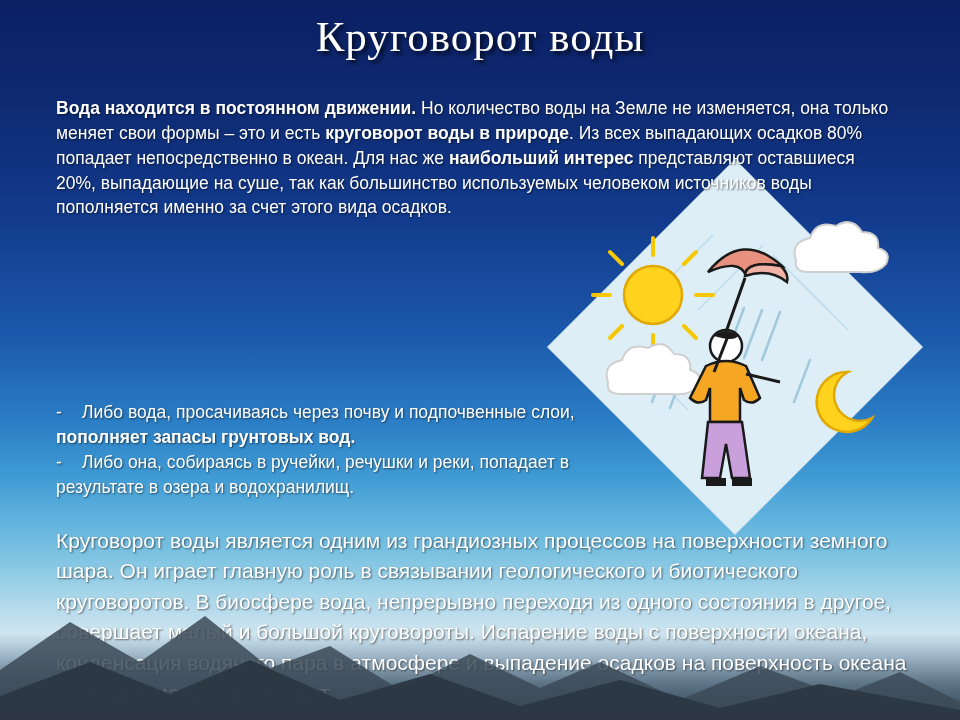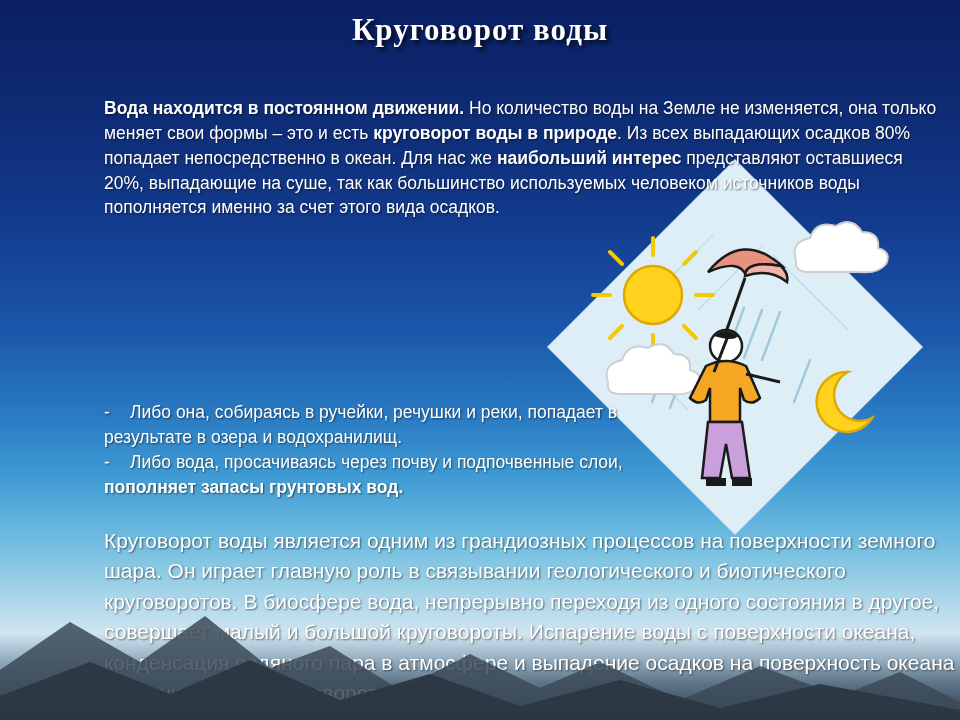--- a/index.html
+++ b/index.html
@@ -45,34 +45,33 @@
   .title-wrap {
     position: absolute;
     left: 0;
     top: 12px;
     width: 960px;
     text-align: center;
   }
   .title {
     display: inline-block;
     font-family: "Liberation Serif", serif;
-    font-size: 31px;
-    font-weight: bold;
+    font-size: 43px;
+    font-weight: normal;
     color: #ffffff;
     letter-spacing: 1px;
     text-shadow: 3px 3px 4px rgba(0,0,0,0.75);
   }
 
   .para {
     position: absolute;
     color: #ffffff;
     font-size: 17.5px;
     line-height: 1.42;
     text-shadow: 1px 1px 2px rgba(0,0,0,0.55);
-    margin-left: 48px;
   }
   .p1 {
     left: 56px;
     top: 96px;
     width: 840px;
   }
   .p2 {
     left: 56px;
     top: 330px;
     width: 520px;
@@ -206,24 +205,24 @@
     </svg>
   </div>
 
   <div class="para p1">
     <span class="bold">Вода находится в постоянном движении.</span><span> Но количество воды на Земле не изменяется, она только меняет свои формы – это и есть </span><span class="bold">круговорот воды в природе</span><span>. Из всех выпадающих осадков 80% попадает непосредственно в океан. Для нас же </span><span class="bold">наибольший интерес</span><span> представляют оставшиеся 20%, выпадающие на суше, так как большинство используемых человеком источников воды пополняется именно за счет этого вида осадков.</span>
   </div>
 
 
   <div class="para p3">
     <div class="dash-row">
-      <span class="dash">-</span><span>Либо она, собираясь в ручейки, речушки и реки, попадает в результате в озера и водохранилищ.</span>
+      <span class="dash">-</span><span>Либо вода, просачиваясь через почву и подпочвенные слои, </span><span class="bold">пополняет запасы грунтовых вод.</span>
     </div>
     <div class="dash-row">
-      <span class="dash">-</span><span>Либо вода, просачиваясь через почву и подпочвенные слои, </span><span class="bold">пополняет запасы грунтовых вод.</span>
+      <span class="dash">-</span><span>Либо она, собираясь в ручейки, речушки и реки, попадает в результате в озера и водохранилищ.</span>
     </div>
   </div>
 
   <div class="para p4">Круговорот воды является одним из грандиозных процессов на поверхности земного шара. Он играет главную роль в связывании геологического и биотического круговоротов. В биосфере вода, непрерывно переходя из одного состояния в другое, совершает малый и большой круговороты. Испарение воды с поверхности океана, конденсация водяного пара в атмосфере и выпадение осадков на поверхность океана образуют малый круговорот.</div>
 
   <svg class="mountains" viewBox="0 0 960 170" preserveAspectRatio="none">
     <path d="M0 170 L0 120 L70 72 L140 112 L205 66 L270 118 L330 96 L400 140 L470 104 L540 138 L600 112 L680 150 L760 116 L840 146 L900 122 L960 152 L960 170 Z" fill="#3c4a57" opacity="0.85"></path>
     <path d="M0 170 L0 146 L90 112 L170 144 L250 110 L340 150 L430 124 L520 156 L620 130 L720 158 L820 134 L960 160 L960 170 Z" fill="#2b3742" opacity="0.95"></path>
   </svg>
 

